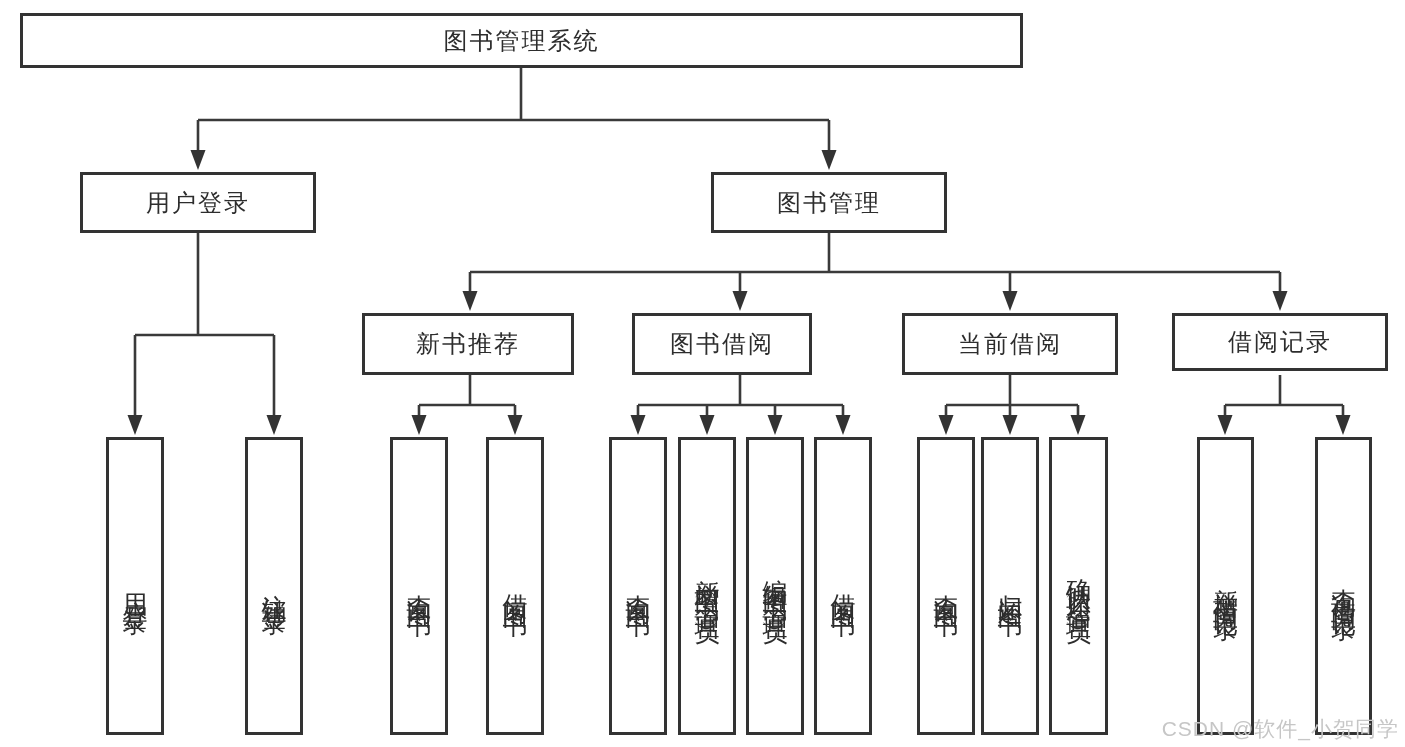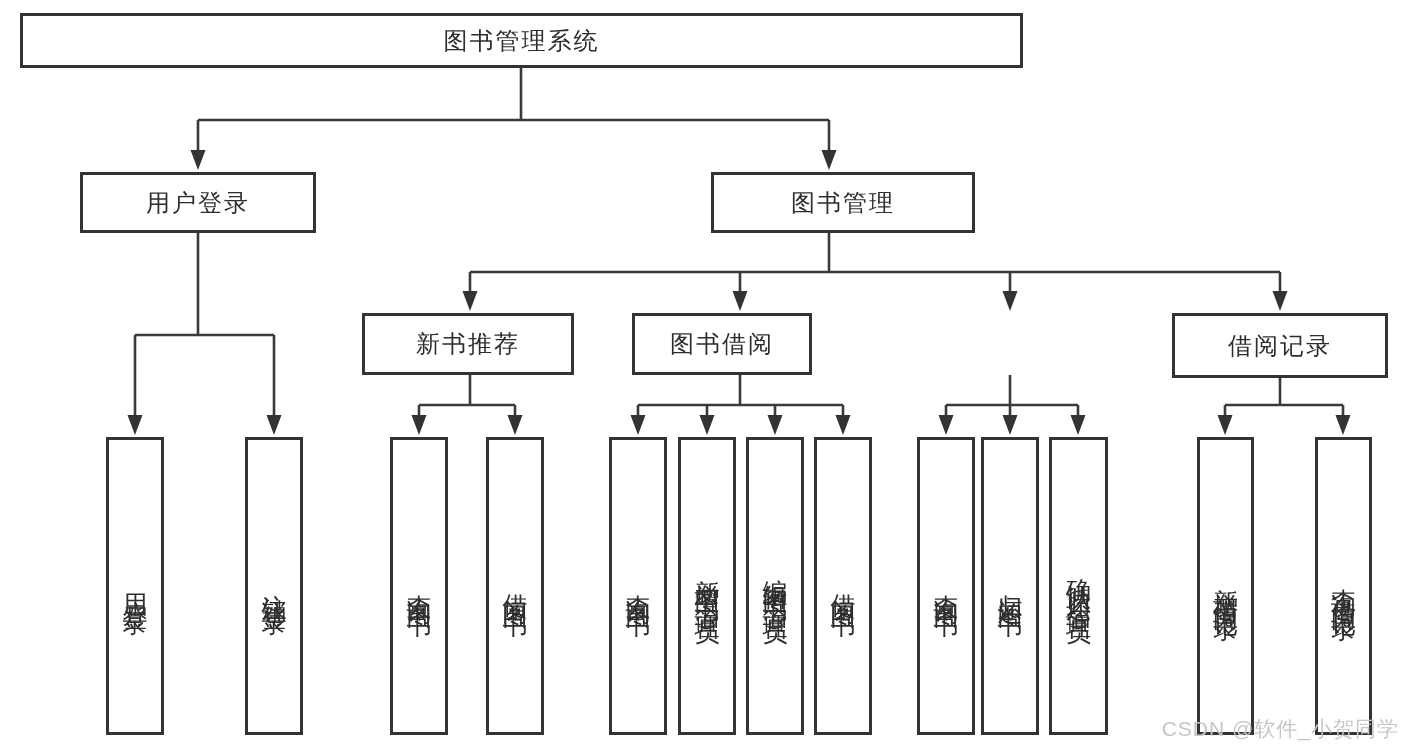--- a/index.html
+++ b/index.html
@@ -67,31 +67,34 @@
     </g>
   </svg>
 
   <div class="node h" style="left:20px;top:13px;width:1003px;height:55px">
     <span>图书管理系统</span>
   </div>
 
   <div class="node h" style="left:80px;top:172px;width:236px;height:61px">
     <span>用户登录</span>
   </div>
-  <div class="node h" style="left:711px;top:172px;width:264px;height:61px">
+  <div class="node h" style="left:711px;top:172px;width:236px;height:61px">
     <span>图书管理</span>
   </div>
 
   <div class="node h" style="left:362px;top:313px;width:212px;height:62px">
     <span>新书推荐</span>
   </div>
   <div class="node h" style="left:632px;top:313px;width:180px;height:62px">
     <span>图书借阅</span>
   </div>
-  <div class="node h" style="left:1172px;top:313px;width:216px;height:65px">
+  <div class="node h" style="left:902px;top:313px;width:216px;height:62px">
+    <span>当前借阅</span>
+  </div>
+  <div class="node h" style="left:1172px;top:313px;width:216px;height:58px">
     <span>借阅记录</span>
   </div>
 
   <div class="node v" style="left:106px;top:437px;width:58px;height:298px">
     <span>用户登录</span>
   </div>
   <div class="node v" style="left:245px;top:437px;width:58px;height:298px">
     <span>注销登录</span>
   </div>
 

